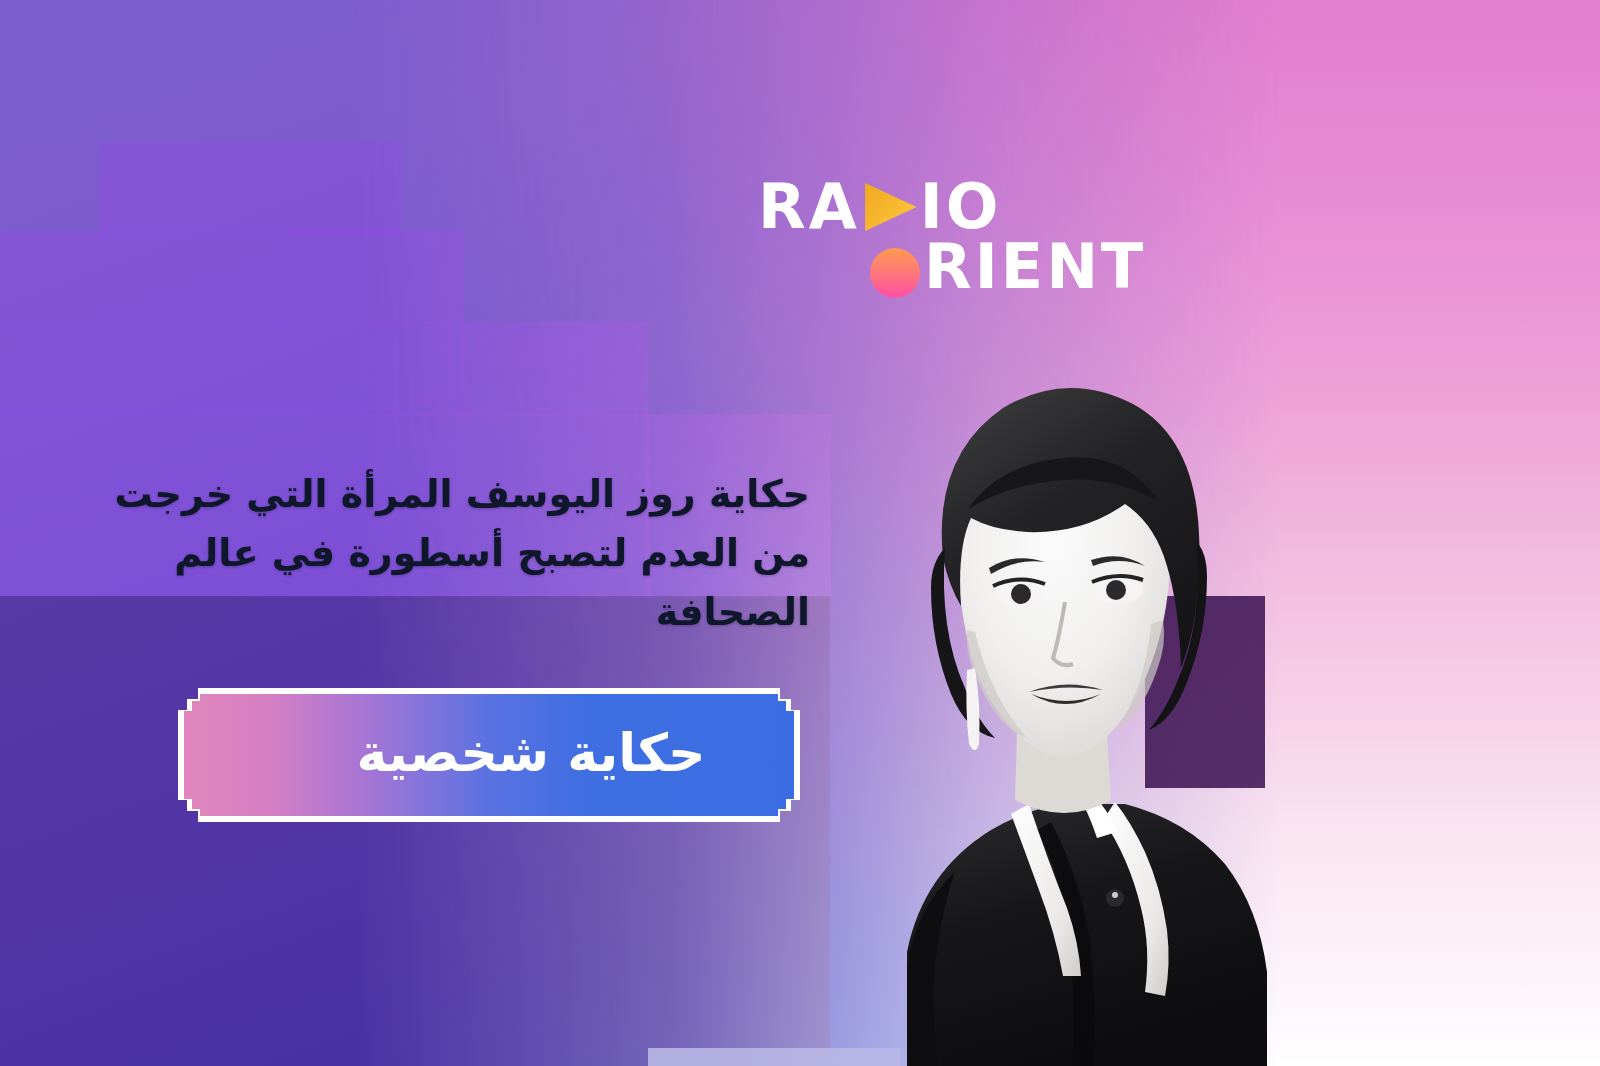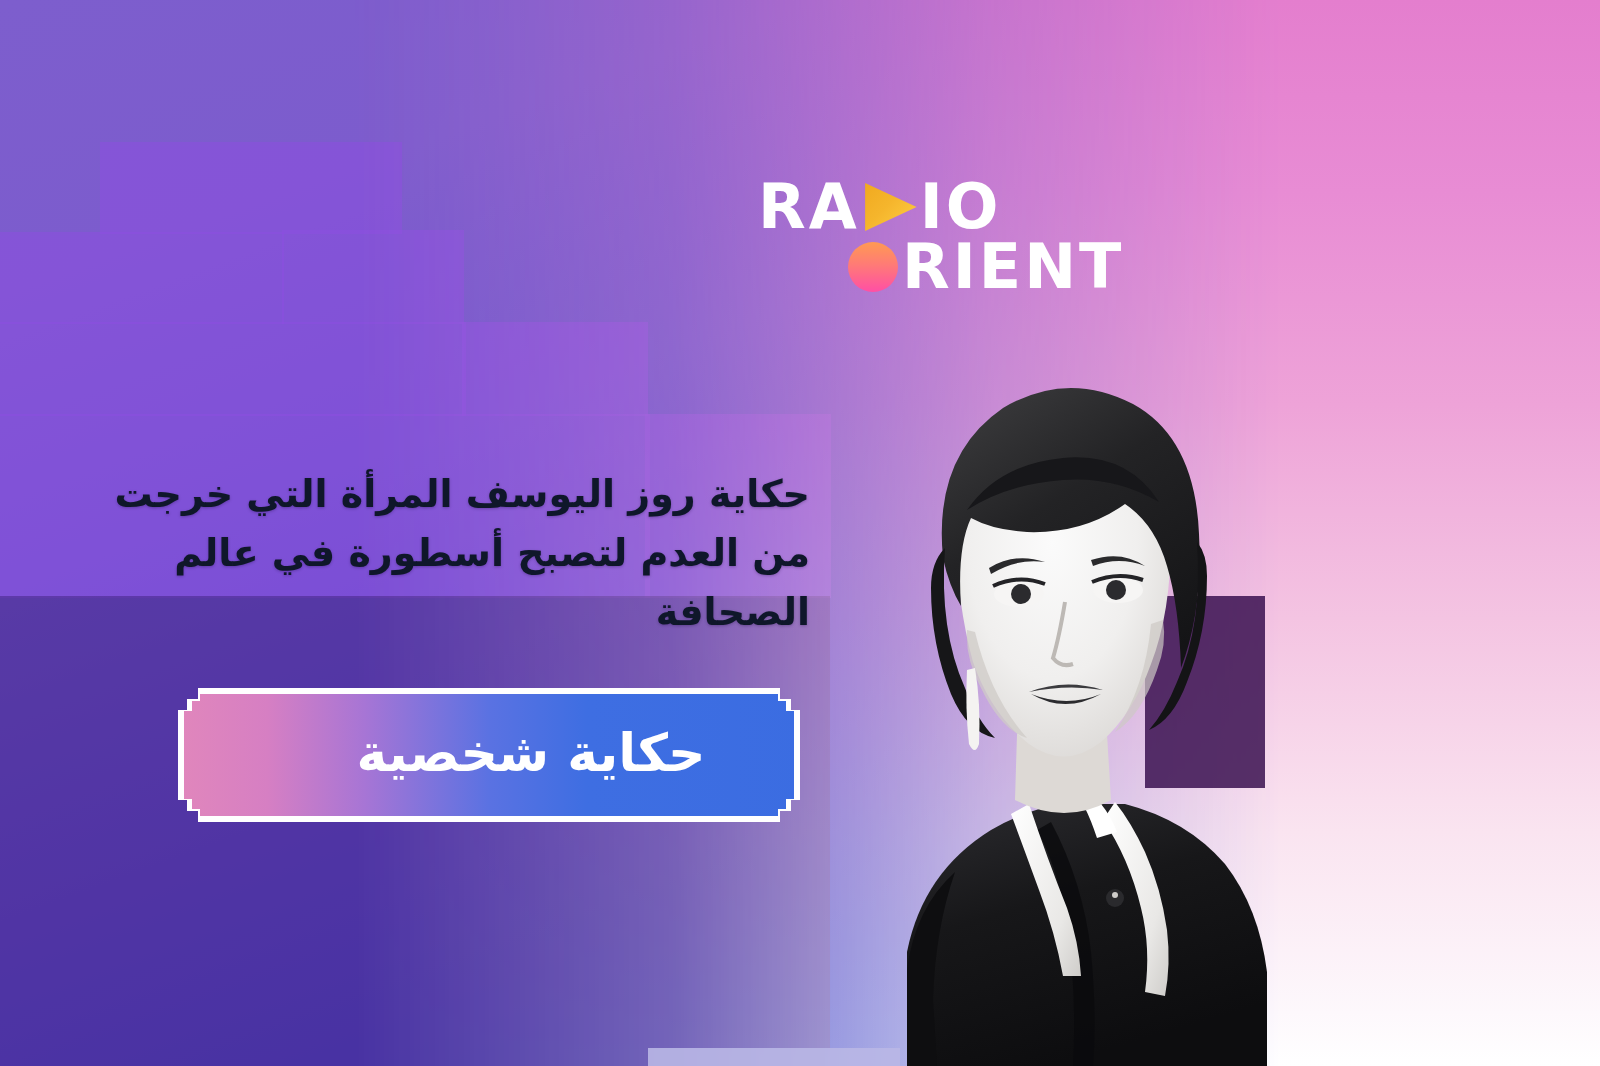--- a/index.html
+++ b/index.html
@@ -82,21 +82,21 @@
   .logo-row {
     position: absolute;
     display: flex;
     align-items: center;
     font-weight: 800;
     font-size: 62px;
     line-height: 1;
     font-family: "DejaVu Sans", "Liberation Sans", sans-serif;
   }
   .logo-row-1 { left: 10px;  top: 8px; letter-spacing: 3px; }
-  .logo-row-2 { left: 98px; top: 68px; letter-spacing: 3px; }
+  .logo-row-2 { left: 120px; top: 68px; letter-spacing: 3px; align-items: flex-end; }
 
   .logo-play {
     width: 56px;
     height: 50px;
     margin: 0 2px 0 2px;
     background: linear-gradient(135deg, #f0a81e 0%, #f5b52c 45%, #ffcf45 100%);
     clip-path: polygon(6% 2%, 6% 98%, 98% 50%);
   }
   .logo-dot {
     width: 50px;

